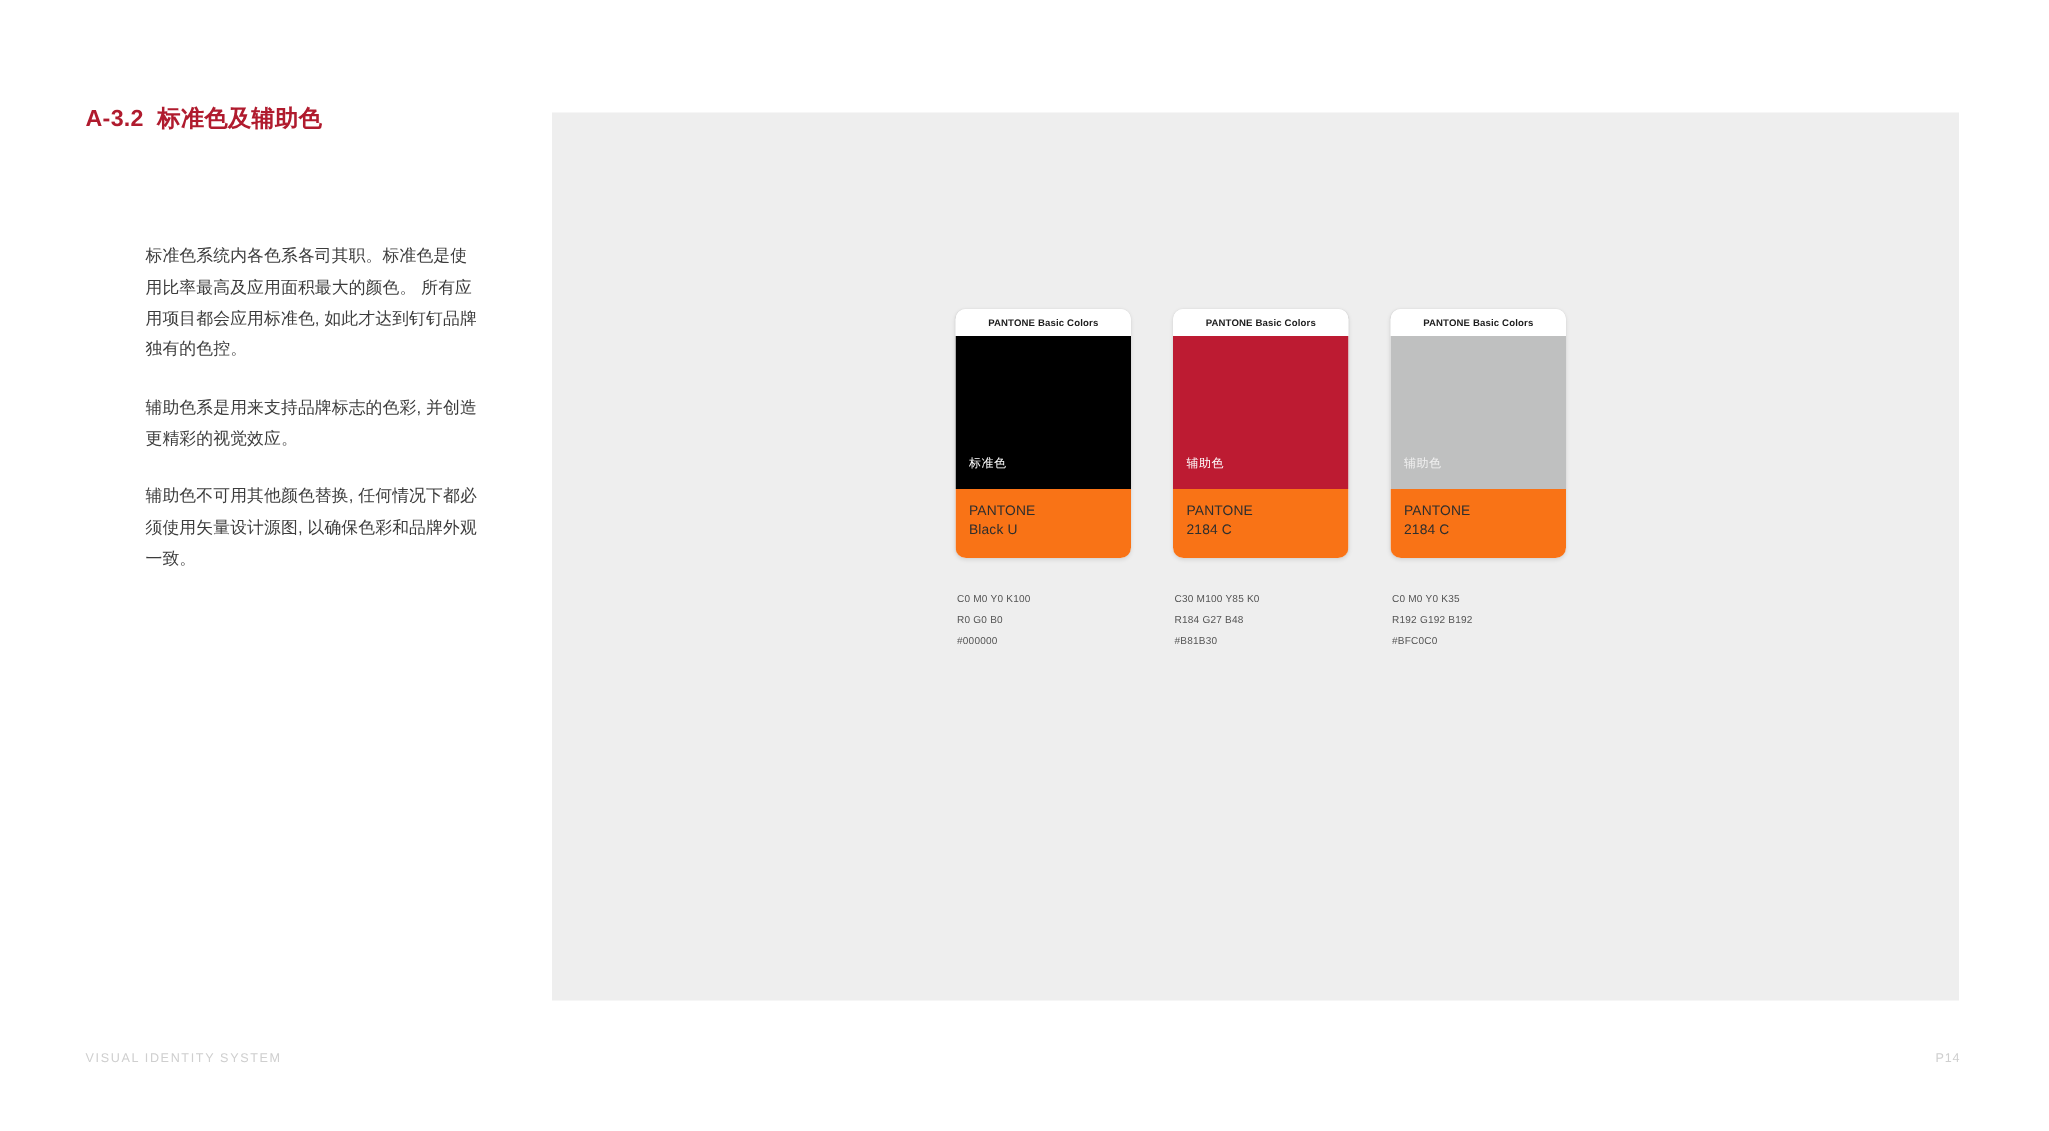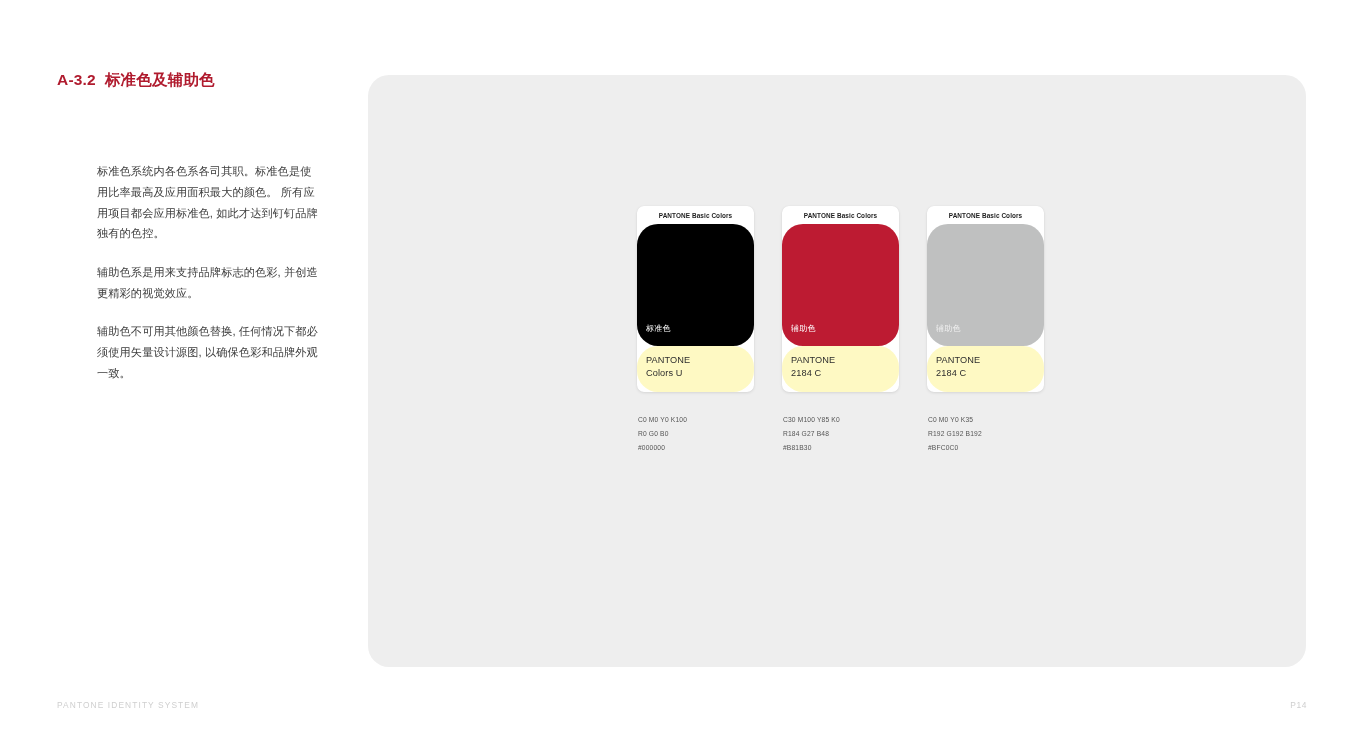--- a/index.html
+++ b/index.html
@@ -1,16 +1,16 @@
 <!DOCTYPE html>
 <html><head>
 <meta charset="utf-8">
 <title>Brand Guideline Page</title>
 <style>
-  * { box-sizing: border-box; margin: 0; padding: 0; border-radius: 21px; }
+  * { box-sizing: border-box; margin: 0; padding: 0; }
 
   html, body {
     width: 1366px;
     height: 754px;
     background: #ffffff;
     font-family: "Liberation Sans", "DejaVu Sans", sans-serif;
     overflow: hidden;
   }
 
   .page {
@@ -90,34 +90,34 @@
     align-items: center;
     justify-content: center;
     background: #ffffff;
     font-size: 6.4px;
     font-weight: bold;
     color: #1d1d1d;
     letter-spacing: 0.1px;
   }
 
   .card-swatch {
-    height: 122px;
+    height: 102px;
     position: relative;
   }
 
   .swatch-label {
     position: absolute;
     left: 9px;
     bottom: 12px;
     font-size: 8px;
     letter-spacing: 0.3px;
   }
 
   .card-footer {
-    background: #fef9c3;
+    background: #f97316;
     padding: 8px 9px 11px 9px;
   }
 
   .card-footer .line {
     font-size: 9.2px;
     line-height: 1.45;
     color: #2e2e2e;
     letter-spacing: 0.1px;
   }
 
@@ -174,21 +174,21 @@
     <div class="cards-row">
 
       <div class="swatch-card-wrap">
         <div class="swatch-card">
           <div class="card-header">PANTONE Basic Colors</div>
           <div class="card-swatch" style="background: rgb(0, 0, 0);">
             <span class="swatch-label" style="color: rgb(255, 255, 255);">标准色</span>
           </div>
           <div class="card-footer">
             <div class="line">PANTONE</div>
-            <div class="line">Colors U</div>
+            <div class="line">Black U</div>
           </div>
         </div>
         <div class="spec-block">
           <div class="spec-line">C0 M0 Y0 K100</div>
           <div class="spec-line">R0 G0 B0</div>
           <div class="spec-line">#000000</div>
         </div>
       </div>
 
       <div class="swatch-card-wrap">
@@ -223,16 +223,16 @@
         <div class="spec-block">
           <div class="spec-line">C0 M0 Y0 K35</div>
           <div class="spec-line">R192 G192 B192</div>
           <div class="spec-line">#BFC0C0</div>
         </div>
       </div>
 
     </div>
   </div>
 
-  <div class="footer-left">PANTONE IDENTITY SYSTEM</div>
+  <div class="footer-left">VISUAL IDENTITY SYSTEM</div>
   <div class="footer-right">P14</div>
 
 </div>
 
 </body></html>

